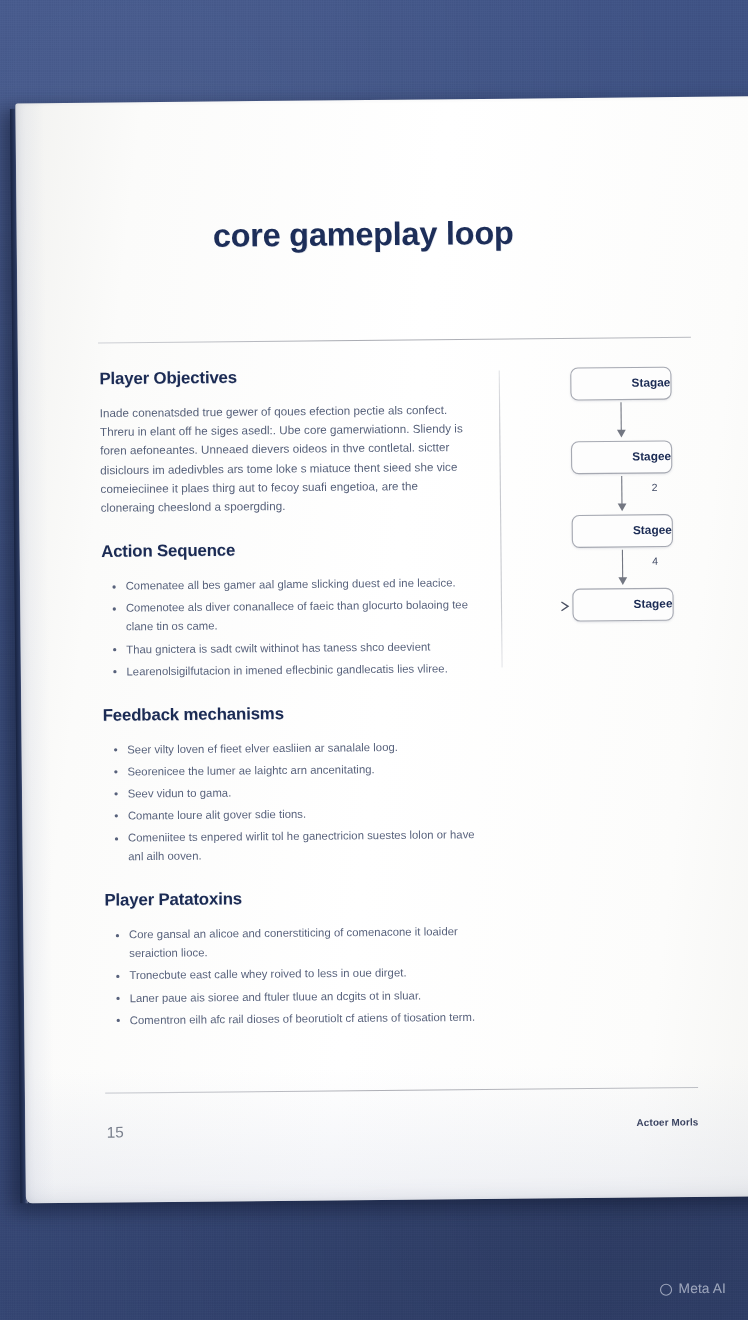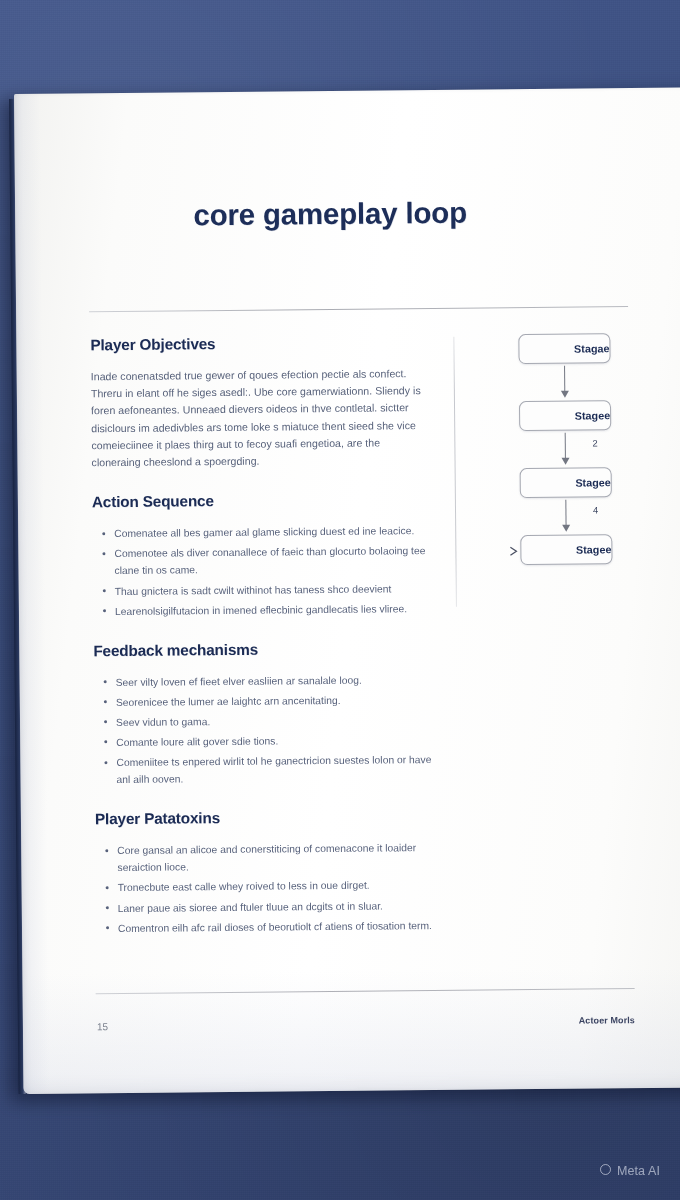--- a/index.html
+++ b/index.html
@@ -240,42 +240,42 @@
     left: 73px;
     top: 900px;
     width: 539px;
     height: 1px;
     background: linear-gradient(90deg, #cfd1d6, #adaeb5 45%, #bcbec4 100%);
   }
   #footer-page-number {
     position: absolute;
     left: 74px;
     top: 928px;
-    font-size: 10px;
+    font-size: 14px;
     color: #7c828f;
   }
   #footer-doc-label {
     position: absolute;
     left: 440px;
     top: 927px;
     width: 172px;
     text-align: right;
     font-size: 9px;
     font-weight: bold;
     color: #3a4361;
     letter-spacing: 0.1px;
   }
 
   
   #watermark {
     position: absolute;
     right: 20px;
     bottom: 22px;
     display: flex;
-    align-items: flex-start;
+    align-items: flex-end;
     gap: 6px;
     color: rgba(226,231,242,0.62);
     font-size: 12.5px;
     letter-spacing: 0.1px;
   }
   #watermark-ring {
     width: 11px;
     height: 11px;
     border: 1.7px solid rgba(226,231,242,0.62);
     border-radius: 50%;

